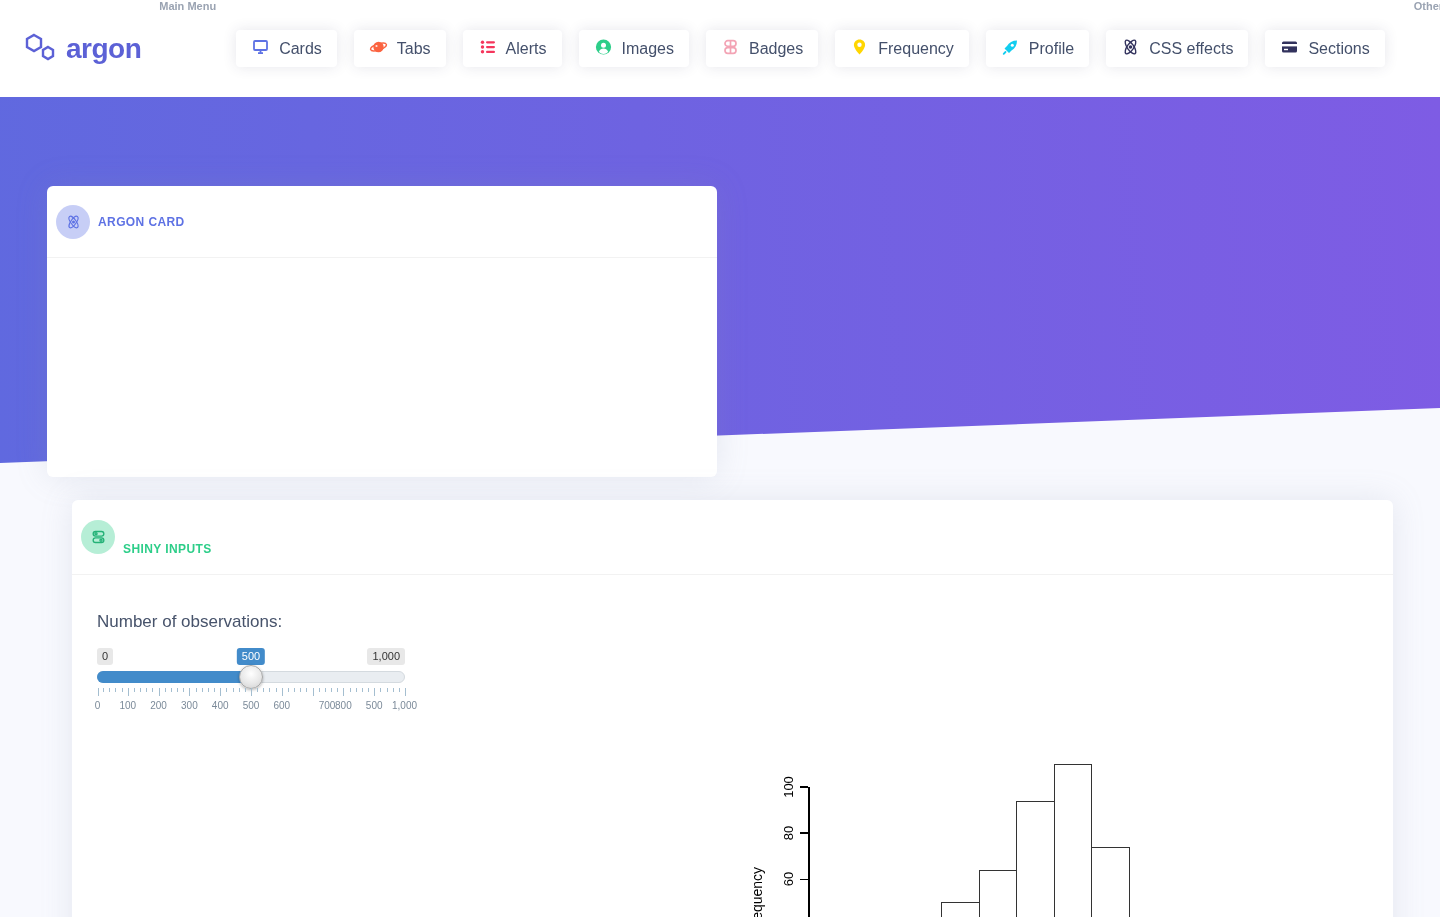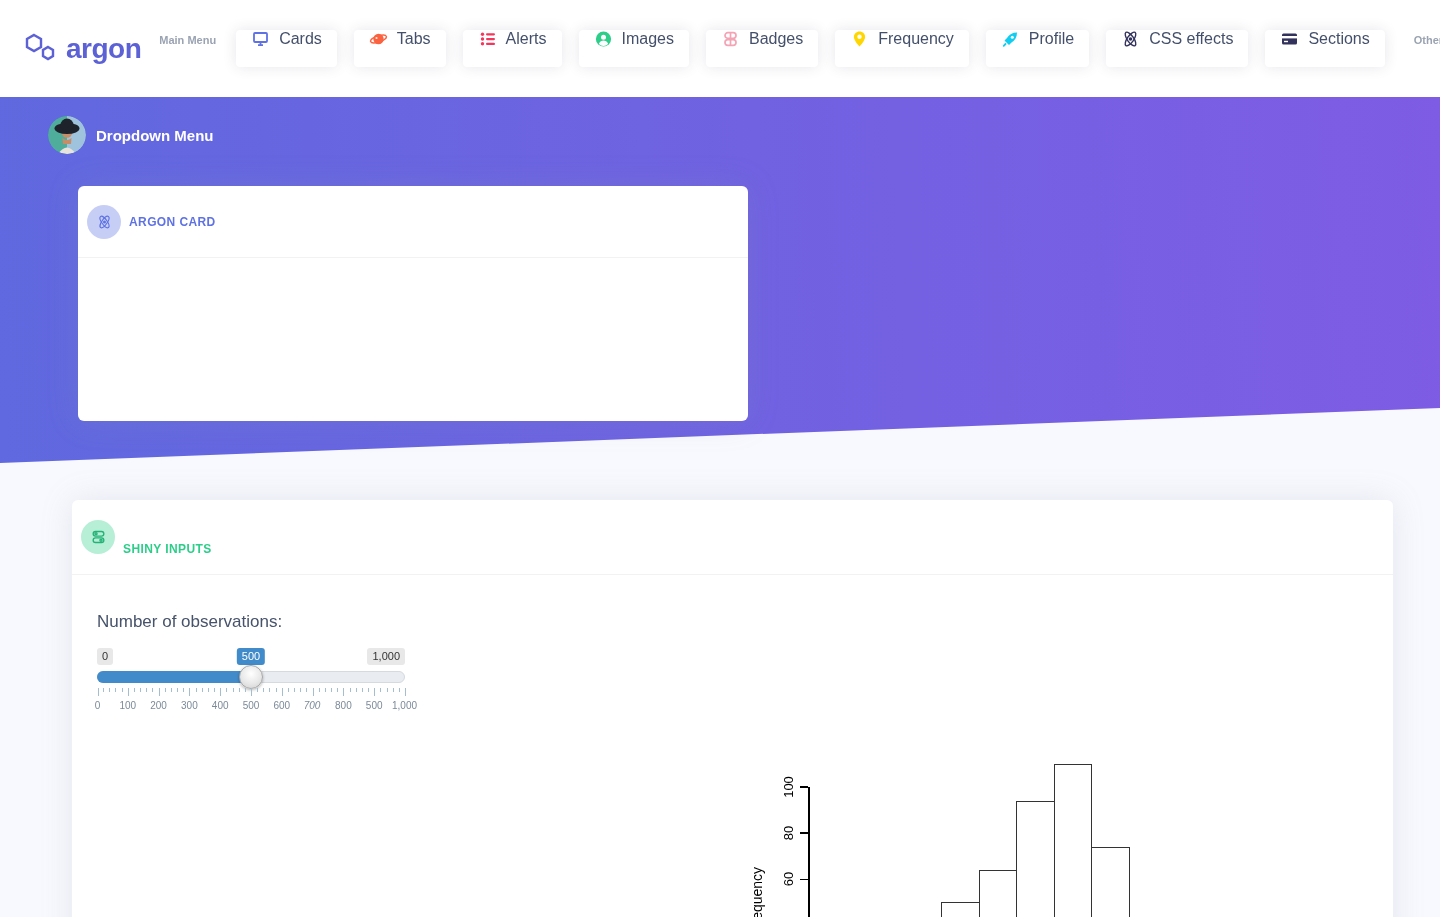--- a/index.html
+++ b/index.html
@@ -19,26 +19,25 @@
     display: flex; align-items: center; padding-left: 22px;
   }
   .brand { display: flex; align-items: center; cursor: pointer; }
   .brand-text {
     font-size: 28px; font-weight: bold; color: #5c61d6;
     letter-spacing: -0.5px; margin-left: 6px;
   }
   .nav-section-label {
     font-size: 11px; font-weight: bold; color: #9aa3b2;
     margin: 0 20px 4px 18px; white-space: nowrap; align-self: flex-start;
-    padding-top: 34px;
   }
   .nav-section-label.right { margin-left: 12px; }
   .nav-items { display: flex; align-items: center; }
   .nav-btn {
-    display: flex; align-items: flex-start; gap: 9px;
+    display: flex; align-items: center; gap: 9px;
     height: 37px; padding: 0 15px; margin-right: 17px;
     background: #ffffff; border: none; border-radius: 4px;
     box-shadow: 0 0 14px rgba(50, 50, 93, 0.12);
     font-family: "Liberation Sans", sans-serif;
     font-size: 16px; color: #44506b; cursor: pointer; white-space: nowrap;
   }
   .nav-btn svg { flex: 0 0 auto; }
 
   
   .hero { position: absolute; top: 97px; left: 0; right: 0; height: 366px; z-index: 5; }
@@ -67,21 +66,21 @@
     width: 34px; height: 34px; border-radius: 50%;
     display: flex; align-items: center; justify-content: center; flex: 0 0 auto;
   }
   .icon-shape.primary { background: rgba(94,114,228,0.35); }
   .icon-shape.success { background: rgba(45,206,137,0.35); }
   .card-title { font-size: 12px; font-weight: bold; letter-spacing: 0.4px; }
   .card-title.primary { color: #5e72e4; }
   .card-title.success { color: #2dce89; margin-top: 24px; }
 
   
-  .argon-card { top: 89px; left: 47px; width: 670px; height: 235px; margin-left: 31px; }
+  .argon-card { top: 89px; left: 47px; width: 670px; height: 291px; }
   .argon-card .card-header { height: 72px; }
   .argon-card .card-body { padding: 26px 24px 0 24px; }
   .argon-card .body-text { font-size: 15px; color: #525f7f; }
   .more-btn {
     margin-top: 29px;
     background: #5e72e4; color: #ffffff; border: none; border-radius: 6px;
     font-family: "Liberation Sans", sans-serif;
     font-size: 15px; font-weight: bold; padding: 13px 21px; cursor: pointer;
     box-shadow: 0 4px 10px rgba(50,50,93,0.25);
   }
@@ -255,41 +254,20 @@
       <span>Sections</span>
     </button>
   </nav>
 
   <span class="nav-section-label right">Other Items</span>
 </header>
 
 <section class="hero">
   <div class="hero-bg"></div>
 
-  <div class="hero-dropdown">
-    <span class="avatar">
-      <svg width="38" height="38" viewBox="0 0 38 38">
-        <defs>
-            <clipPath id="avclip">
-              <circle cx="19" cy="19" r="19"></circle>
-            </clipPath>
-          </defs>
-        <g clip-path="url(#avclip)">
-          <rect x="0" y="0" width="19" height="38" fill="#4fae9b"></rect>
-          <rect x="19" y="0" width="19" height="38" fill="#9fc3dc"></rect>
-          <path d="M10 38 Q19 25 28 38 Z" fill="#e8e4dd"></path>
-          <circle cx="19" cy="16.5" r="5.2" fill="#c78d66"></circle>
-          <path d="M14.5 22 Q19 26 23.5 22 L23 28 L15 28 Z" fill="#c78d66"></path>
-          <ellipse cx="19" cy="12.5" rx="12.5" ry="5.5" fill="#1d222b"></ellipse>
-          <circle cx="19" cy="9" r="6.5" fill="#1d222b"></circle>
-        </g>
-      </svg>
-    </span>
-    <span class="hero-dropdown-label">Dropdown Menu</span>
-  </div>
 
   <div class="card argon-card">
     <div class="card-header">
       <span class="icon-shape primary">
         <svg width="17" height="16" viewBox="0 0 18 18" fill="none">
           <circle cx="9" cy="9" r="1.7" fill="#5e72e4"></circle>
           <ellipse cx="9" cy="9" rx="7.6" ry="3" stroke="#5e72e4" stroke-width="1.3" transform="rotate(-55 9 9)"></ellipse>
           <ellipse cx="9" cy="9" rx="7.6" ry="3" stroke="#5e72e4" stroke-width="1.3" transform="rotate(55 9 9)"></ellipse>
         </svg>
       </span>
@@ -359,21 +337,21 @@
             <span class="tick minor" style="left: 166.32px;"></span>
             <span class="tick minor" style="left: 172.48px;"></span>
             <span class="tick minor" style="left: 178.64px;"></span>
             <span class="tick major" style="left: 184.8px;"></span>
             <span class="tick-label" style="left: 184.8px;">600</span>
             <span class="tick minor" style="left: 190.96px;"></span>
             <span class="tick minor" style="left: 197.12px;"></span>
             <span class="tick minor" style="left: 203.28px;"></span>
             <span class="tick minor" style="left: 209.44px;"></span>
             <span class="tick major" style="left: 215.6px;"></span>
-            <span class="tick-label" style="left: 215px; font-style: italic;">700</span>
+            <span class="tick-label" style="left: 230px;">700</span>
             <span class="tick minor" style="left: 221.76px;"></span>
             <span class="tick minor" style="left: 227.92px;"></span>
             <span class="tick minor" style="left: 234.08px;"></span>
             <span class="tick minor" style="left: 240.24px;"></span>
             <span class="tick major" style="left: 246.4px;"></span>
             <span class="tick-label" style="left: 246.4px;">800</span>
             <span class="tick minor" style="left: 252.56px;"></span>
             <span class="tick minor" style="left: 258.72px;"></span>
             <span class="tick minor" style="left: 264.88px;"></span>
             <span class="tick minor" style="left: 271.04px;"></span>

